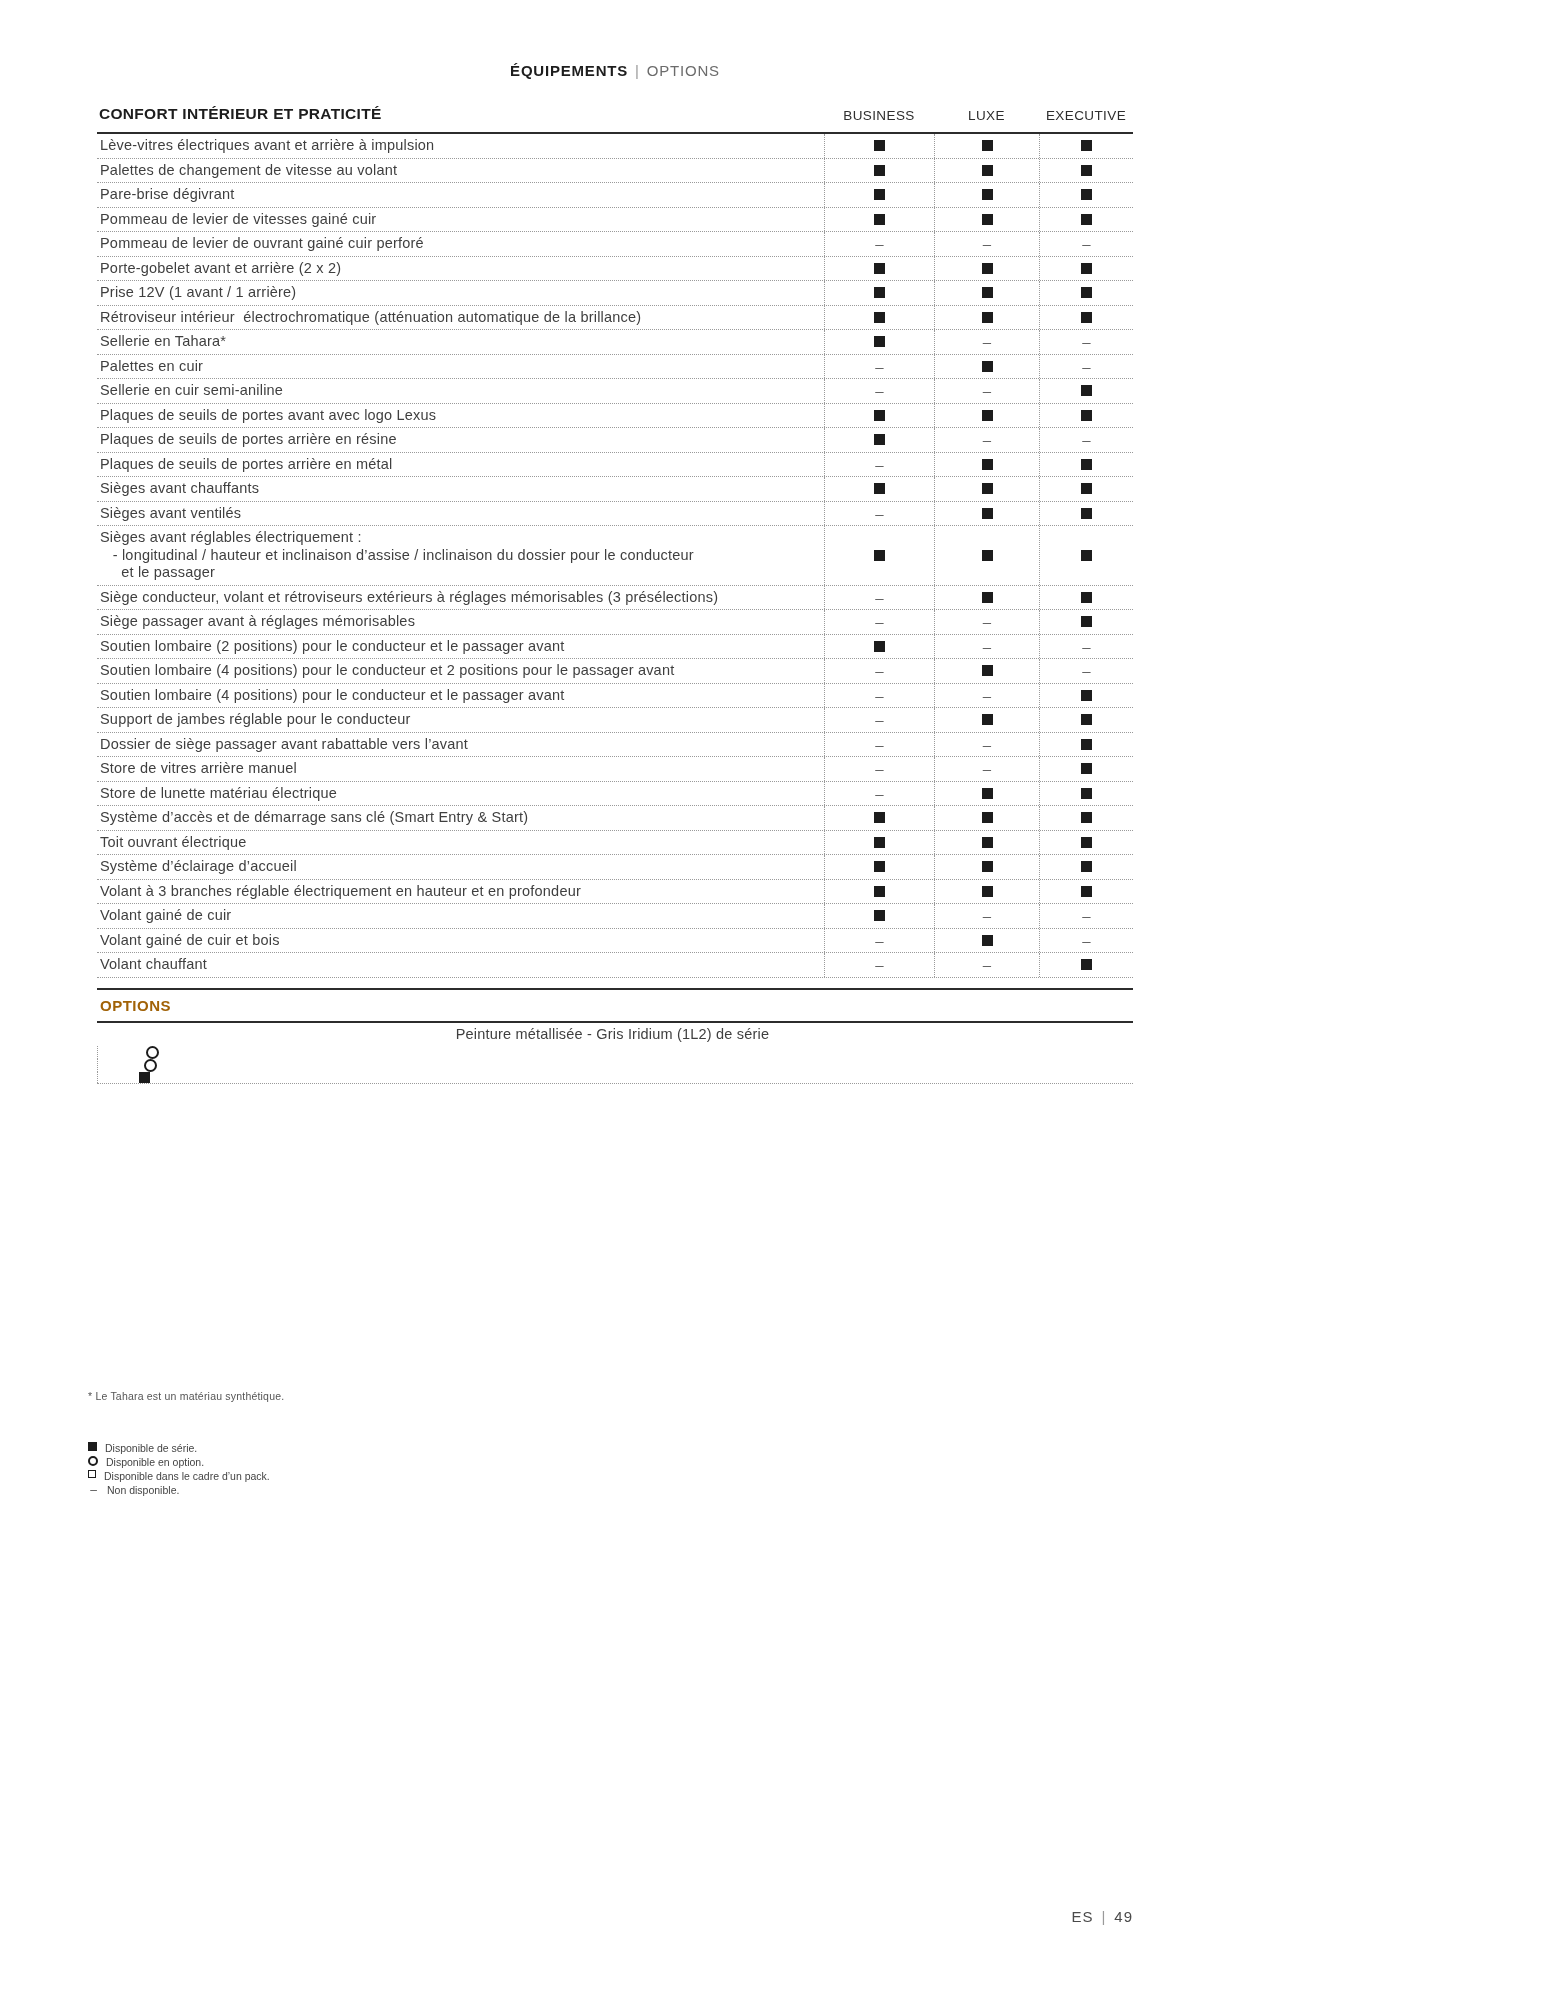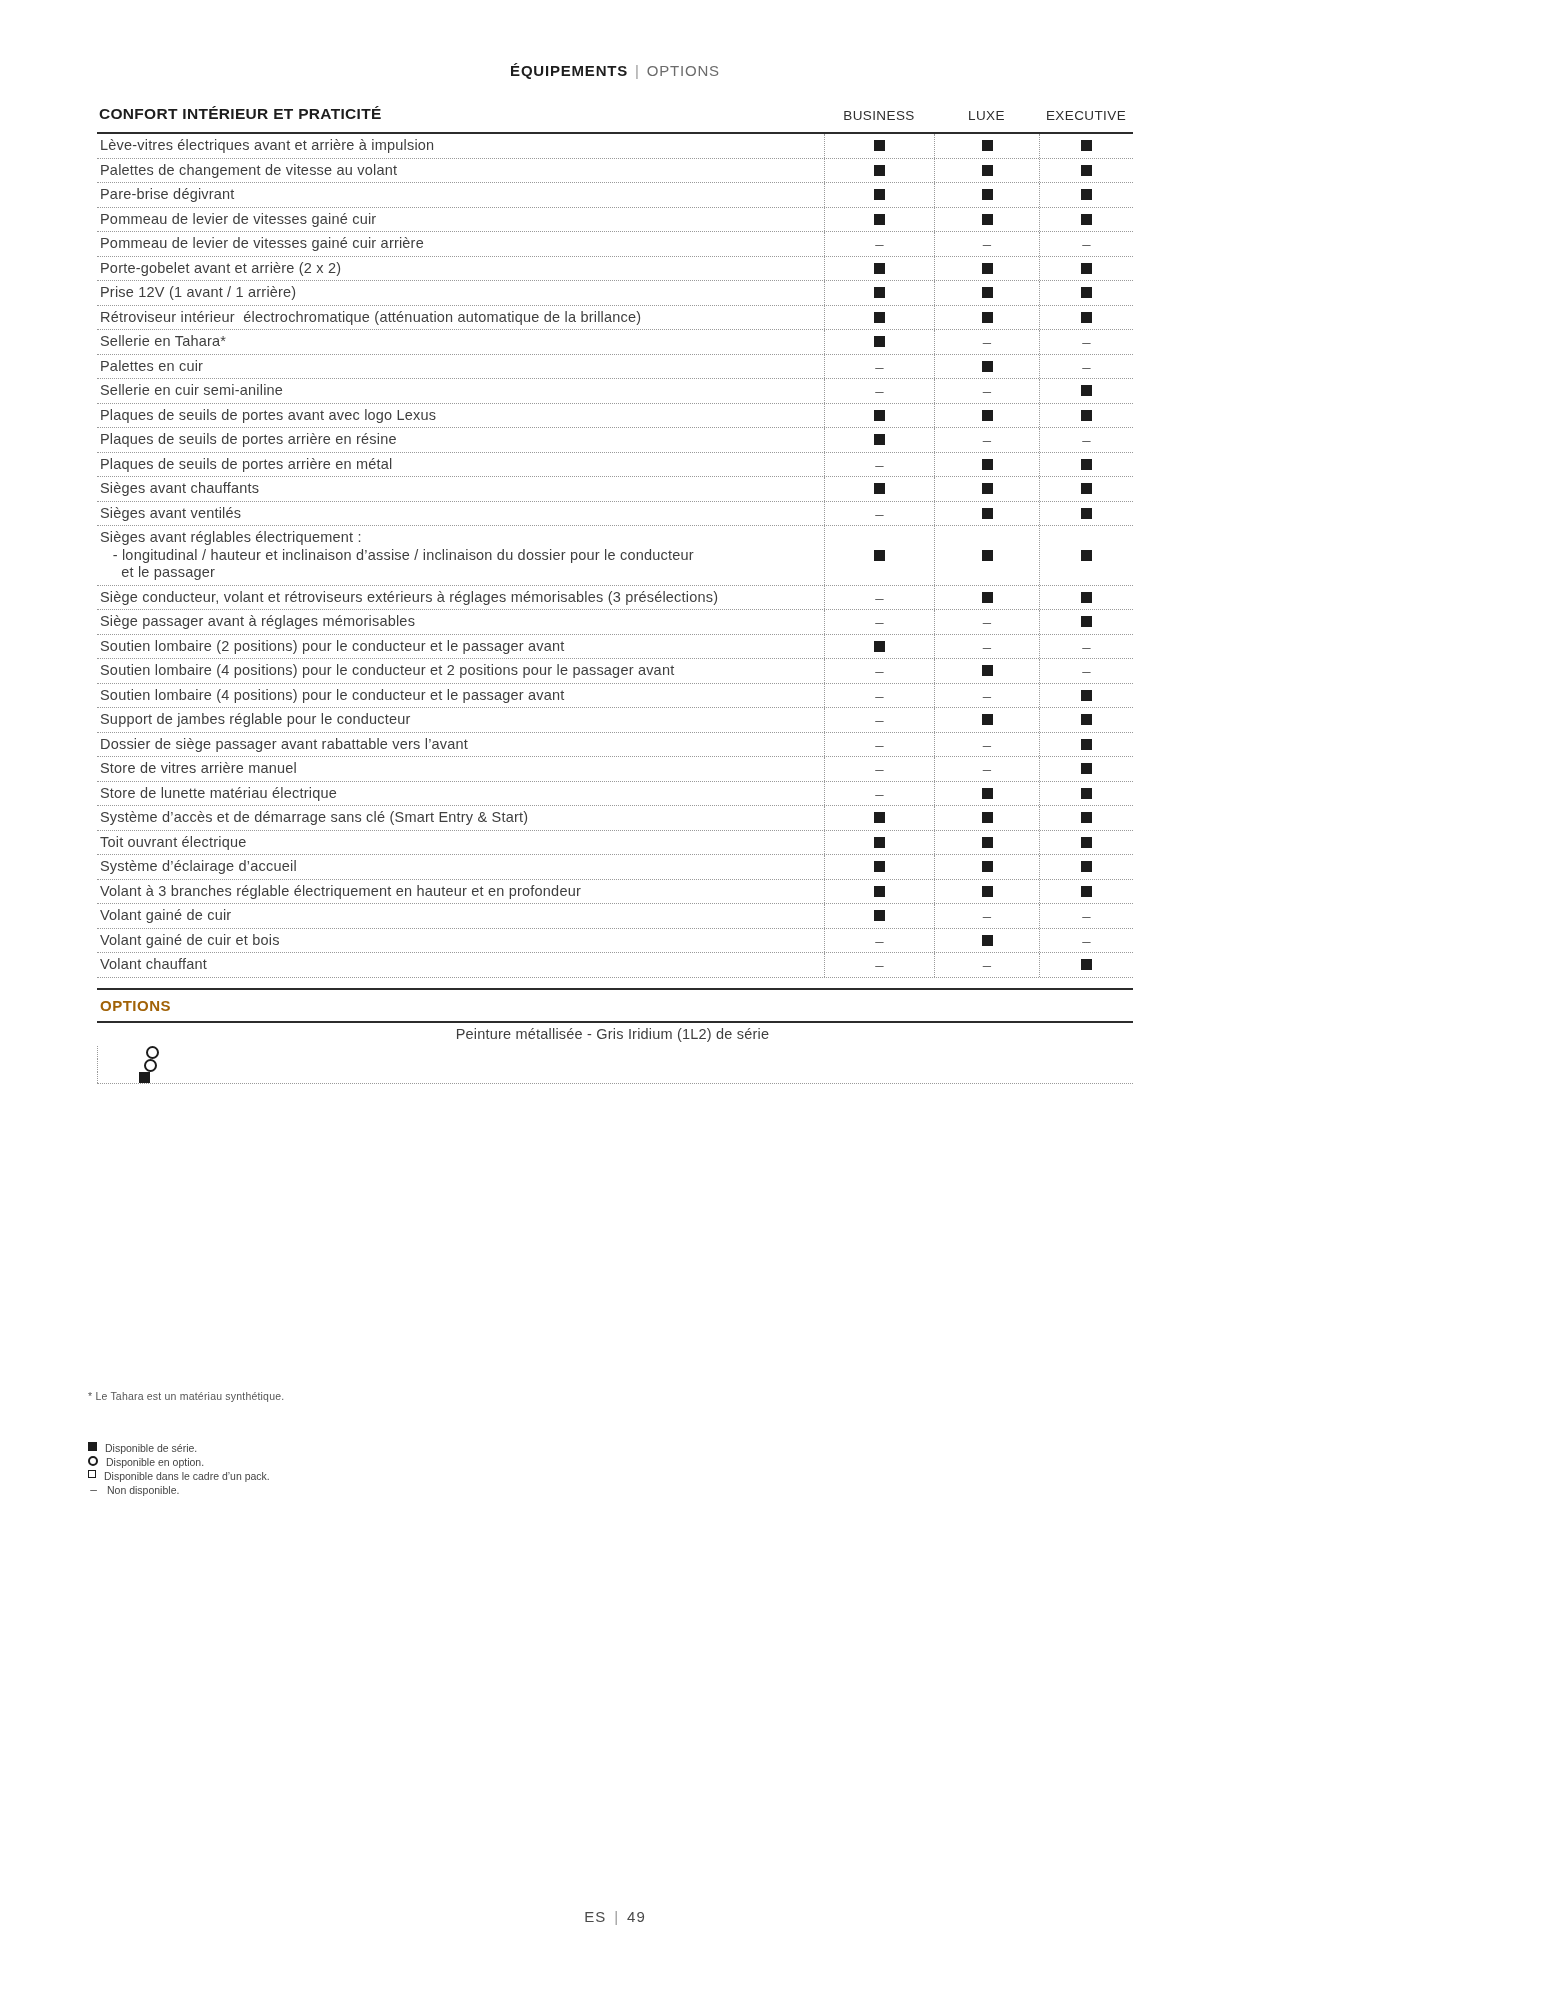--- a/index.html
+++ b/index.html
@@ -106,21 +106,21 @@
   .lsym { margin-right: 6px; display: inline-flex; align-items: center; justify-content: center; width: 11px; }
   .lsquare { width: 9px; height: 9px; background: #1c1c1c; margin-right: 8px; }
   .lcircle { width: 6px; height: 6px; border: 2px solid #1c1c1c; border-radius: 50%; margin-right: 8px; }
   .loutline { width: 6px; height: 6px; border: 1.5px solid #1c1c1c; margin-right: 8px; }
   .ldash { color: #555; font-size: 12px; margin-right: 8px; }
 
   .page-footer {
     position: absolute;
     left: 97px; top: 1908px;
     width: 1036px;
-    text-align: center;
+    text-align: right;
     font-size: 15px;
     color: #4a4a4a;
     letter-spacing: 1px;
   }
   .page-footer .pf-sep { color: #9a9a9a; padding: 0 8px; }
 </style>
 </head>
 <body>
 
 <div class="content">
@@ -183,21 +183,21 @@
         </div>
     <div class="cell w2">
           <span class="sym square"></span>
         </div>
     <div class="cell w3">
           <span class="sym square"></span>
         </div>
   </div>
 
   <div class="row">
-    <div class="row-label">Pommeau de levier de vitesses gainé cuir arrière</div>
+    <div class="row-label">Pommeau de levier de ouvrant gainé cuir perforé</div>
     <div class="cell w1">
           <span class="sym dash">–</span>
         </div>
     <div class="cell w2">
           <span class="sym dash">–</span>
         </div>
     <div class="cell w3">
           <span class="sym dash">–</span>
         </div>
   </div>

